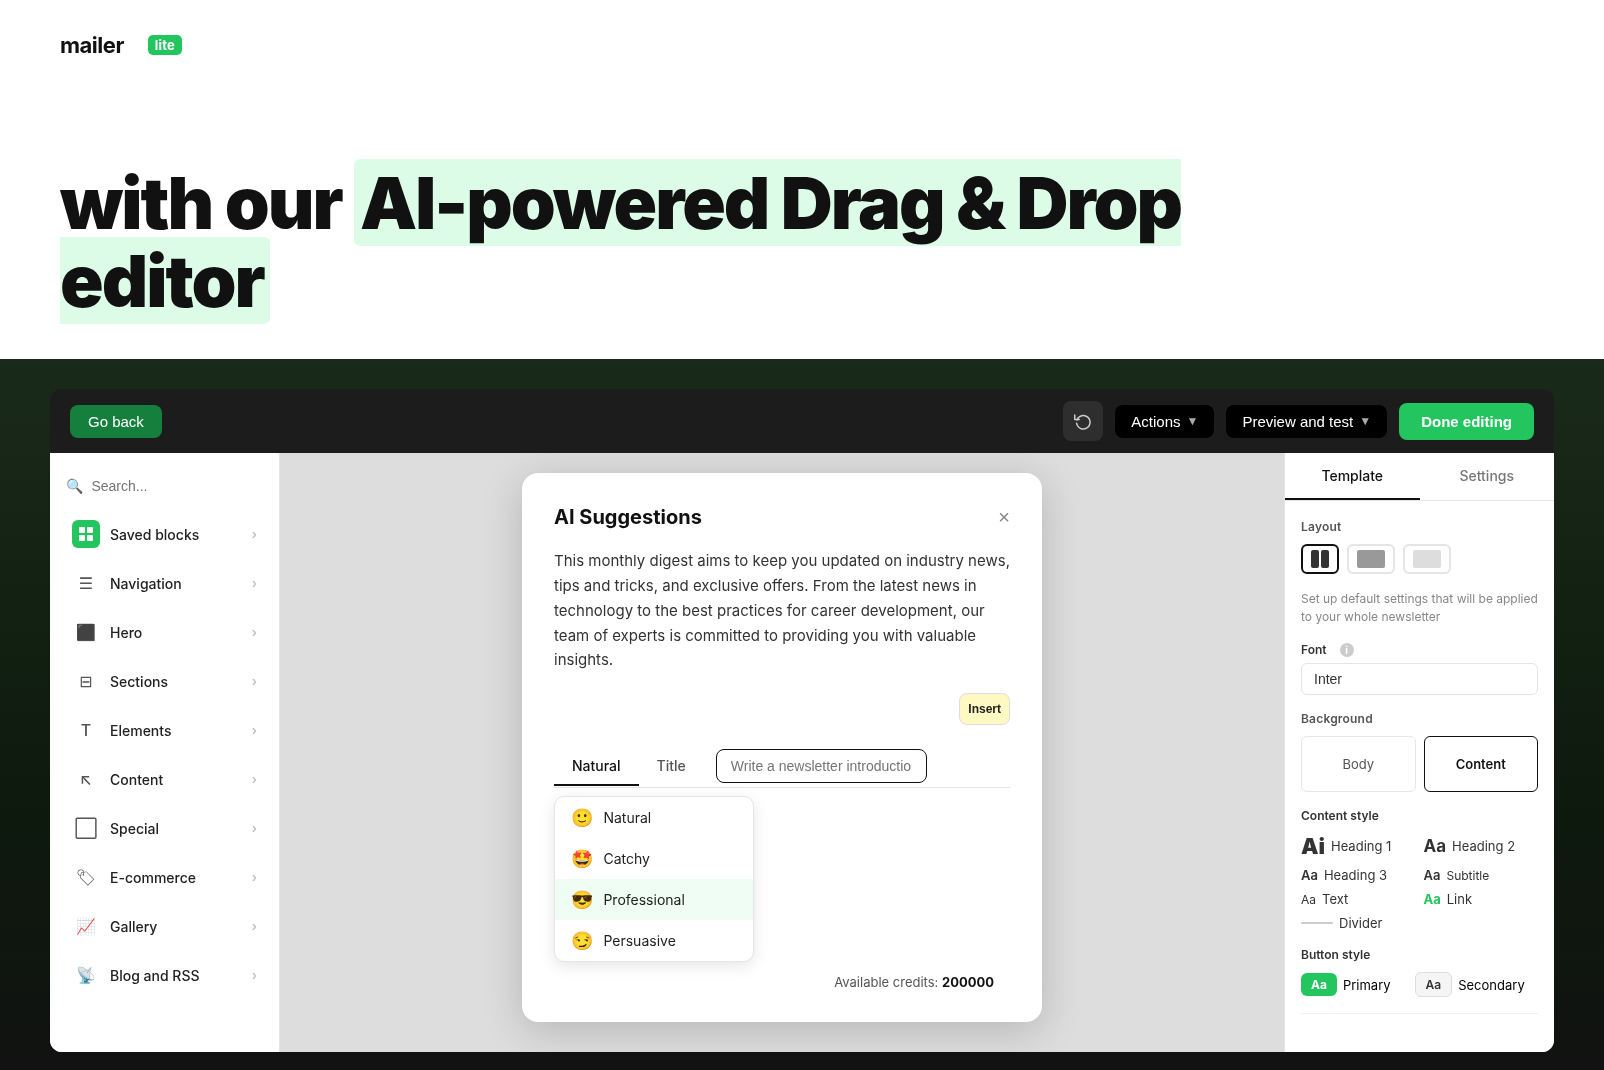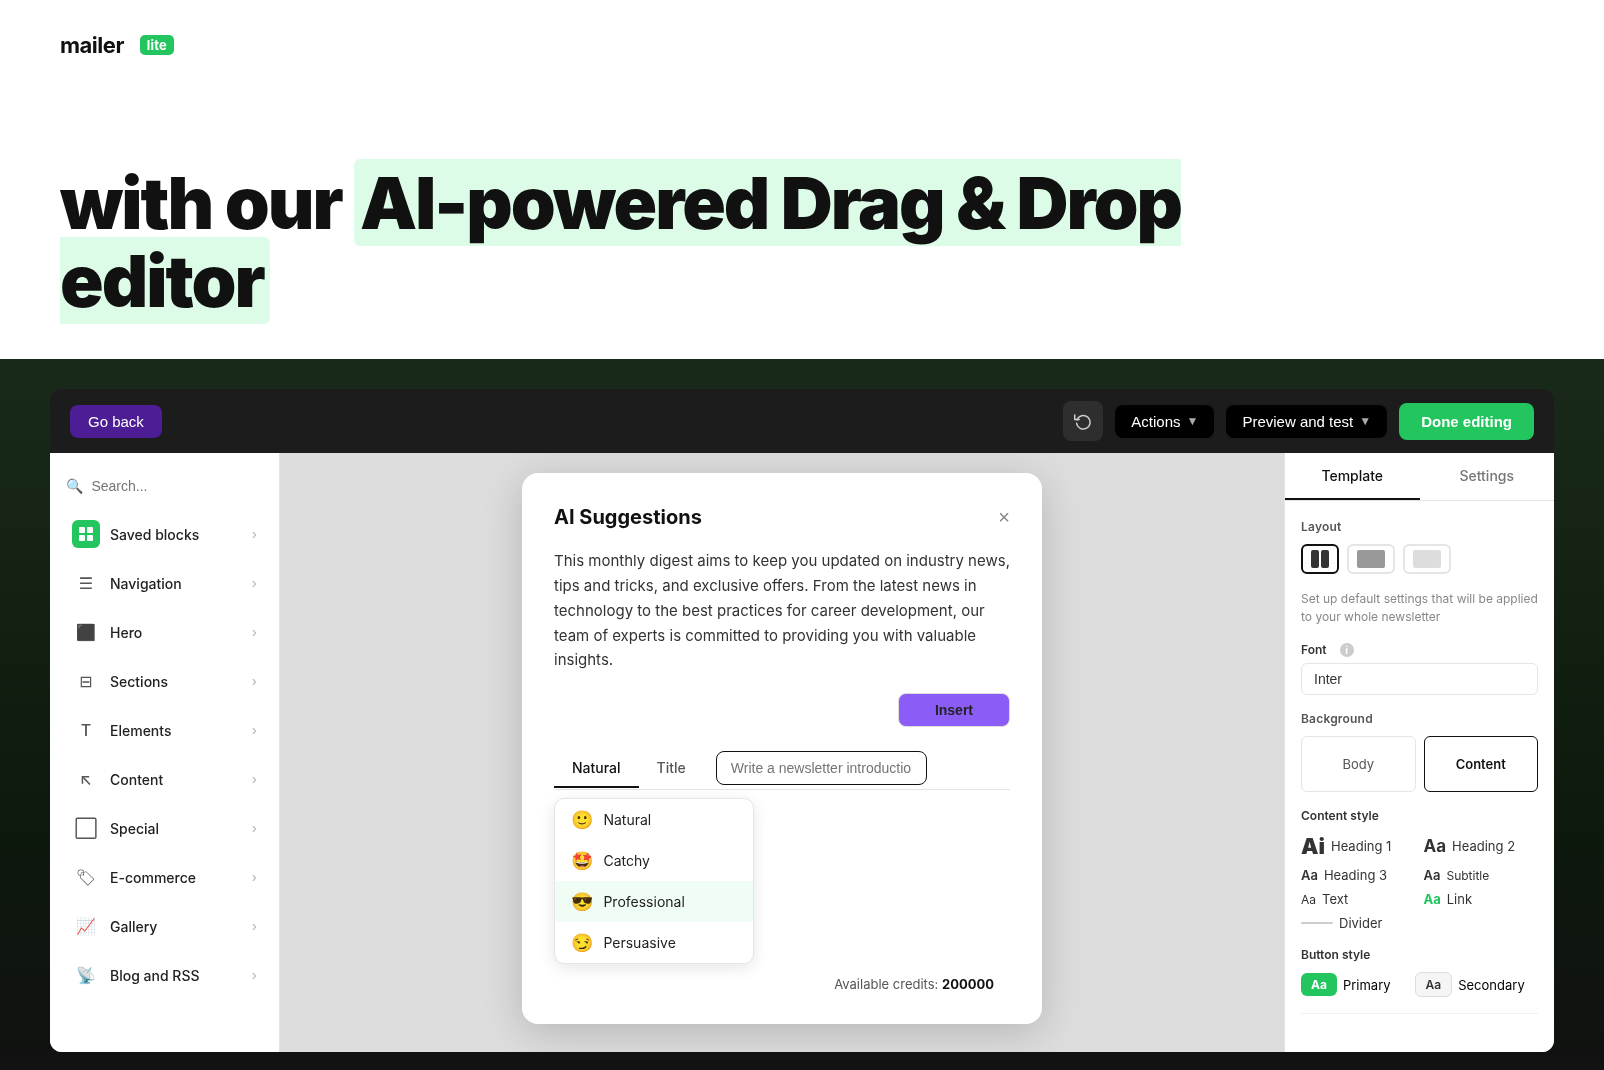--- a/index.html
+++ b/index.html
@@ -6,21 +6,21 @@
     body { font-family: 'Inter', Arial, sans-serif; background: #fff; width: 1604px; min-height: 1070px; overflow-x: hidden; }
 
     
     .top-area {
       background: #fff;
       padding: 32px 60px 40px 60px;
     }
     .logo-area {
       display: flex;
       align-items: center;
-      gap: 16px;
+      gap: 24px;
       margin-bottom: 28px;
     }
     .logo-text {
       font-size: 22px;
       font-weight: 700;
       color: #111;
       letter-spacing: -0.5px;
     }
     .logo-badge {
       background: #22c55e;
@@ -58,21 +58,21 @@
     .top-bar {
       background: #1c1c1c;
       border-radius: 12px 12px 0 0;
       display: flex;
       align-items: center;
       padding: 0 20px;
       height: 64px;
       gap: 12px;
     }
     .go-back-btn {
-      background: #4c1d95;
+      background: #15803d;
       color: #fff;
       border: none;
       border-radius: 8px;
       padding: 8px 18px;
       font-size: 15px;
       font-weight: 500;
       cursor: pointer;
     }
     .spacer { flex: 1; }
     .icon-btn {
@@ -228,25 +228,25 @@
       color: #333;
       line-height: 1.65;
       margin-bottom: 20px;
     }
     .modal-insert-row {
       display: flex;
       justify-content: flex-end;
       margin-bottom: 20px;
     }
     .insert-btn {
-      background: #8b5cf6;
+      background: #fef9c3;
       border: 1px solid #ddd;
       border-radius: 8px;
-      padding: 8px 36px;
-      font-size: 14px;
+      padding: 8px 8px;
+      font-size: 12px;
       font-weight: 600;
       color: #222;
       cursor: pointer;
     }
     .modal-tab {
       padding: 10px 18px;
       font-size: 14px;
       font-weight: 500;
       color: #555;
       cursor: pointer;

